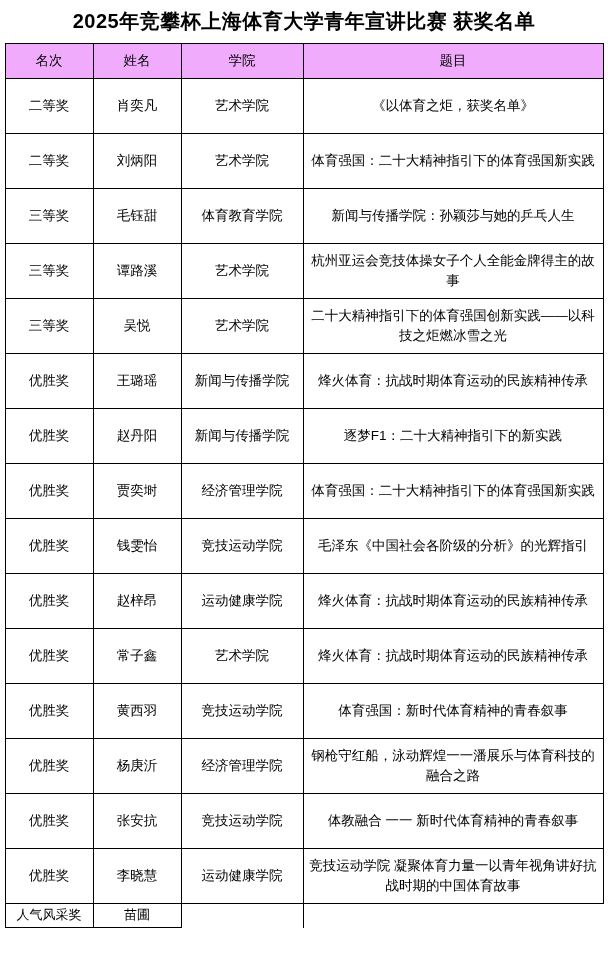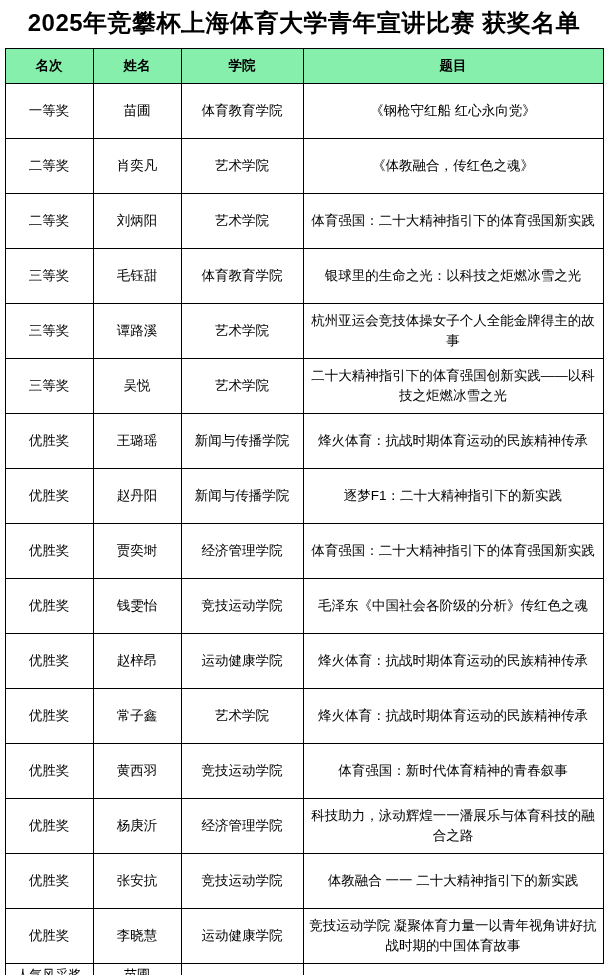--- a/index.html
+++ b/index.html
@@ -13,21 +13,21 @@
     color: #000000;
   }
   .page {
     width: 608px;
     box-sizing: border-box;
     padding: 0;
     background: #ffffff;
   }
   .title {
     text-align: center;
-    font-size: 24px;
+    font-size: 20px;
     font-weight: bold;
     letter-spacing: 0.5px;
     padding: 9px 4px 10px 4px;
     line-height: 1.2;
     white-space: nowrap;
   }
   table.award-table {
     border-collapse: collapse;
     width: 598px;
     margin: 0 auto;
@@ -36,22 +36,22 @@
   table.award-table th,
   table.award-table td {
     border: 1px solid #000000;
     text-align: center;
     vertical-align: middle;
     font-size: 13.5px;
     line-height: 1.45;
     padding: 4px 3px;
   }
   thead th {
-    background: #86efac;
-    font-weight: bold;
+    background: #f0abfc;
+    font-weight: normal;
     font-size: 15px;
     height: 26px;
   }
   col.c-rank { width: 88px; }
   col.c-name { width: 88px; }
   col.c-college { width: 122px; }
   col.c-topic { width: 300px; }
 
   tbody tr.normal-row td { height: 46px; }
   tbody tr.short-row td { height: 21px; font-size: 13px; padding: 1px 3px; }
@@ -76,42 +76,36 @@
       <tr>
         <th>名次</th>
         <th>姓名</th>
         <th>学院</th>
         <th>题目</th>
       </tr>
     </thead>
     <tbody>
 
       <tr class="normal-row">
-        <td>一等奖</td>
-        <td>苗圃</td>
-        <td>体育教育学院</td>
-        <td>《钢枪守红船 红心永向党》</td>
-      </tr>
-      <tr class="normal-row">
         <td>二等奖</td>
         <td>肖奕凡</td>
         <td>艺术学院</td>
-        <td>《体教融合，传红色之魂》</td>
+        <td>《以体育之炬，获奖名单》</td>
       </tr>
       <tr class="normal-row">
         <td>二等奖</td>
         <td>刘炳阳</td>
         <td>艺术学院</td>
         <td>体育强国：二十大精神指引下的体育强国新实践</td>
       </tr>
       <tr class="normal-row">
         <td>三等奖</td>
         <td>毛钰甜</td>
         <td>体育教育学院</td>
-        <td>银球里的生命之光：以科技之炬燃冰雪之光</td>
+        <td>新闻与传播学院：孙颖莎与她的乒乓人生</td>
       </tr>
       <tr class="normal-row">
         <td>三等奖</td>
         <td>谭路溪</td>
         <td>艺术学院</td>
         <td>杭州亚运会竞技体操女子个人全能金牌得主的故事</td>
       </tr>
       <tr class="normal-row">
         <td>三等奖</td>
         <td>吴悦</td>
@@ -133,21 +127,21 @@
       <tr class="normal-row">
         <td>优胜奖</td>
         <td>贾奕埘</td>
         <td>经济管理学院</td>
         <td>体育强国：二十大精神指引下的体育强国新实践</td>
       </tr>
       <tr class="normal-row">
         <td>优胜奖</td>
         <td>钱雯怡</td>
         <td>竞技运动学院</td>
-        <td>毛泽东《中国社会各阶级的分析》传红色之魂</td>
+        <td>毛泽东《中国社会各阶级的分析》的光辉指引</td>
       </tr>
       <tr class="normal-row">
         <td>优胜奖</td>
         <td>赵梓昂</td>
         <td>运动健康学院</td>
         <td>烽火体育：抗战时期体育运动的民族精神传承</td>
       </tr>
       <tr class="normal-row">
         <td>优胜奖</td>
         <td>常子鑫</td>
@@ -157,27 +151,27 @@
       <tr class="normal-row">
         <td>优胜奖</td>
         <td>黄西羽</td>
         <td>竞技运动学院</td>
         <td>体育强国：新时代体育精神的青春叙事</td>
       </tr>
       <tr class="normal-row">
         <td>优胜奖</td>
         <td>杨庚沂</td>
         <td>经济管理学院</td>
-        <td>科技助力，泳动辉煌一一潘展乐与体育科技的融合之路</td>
+        <td>钢枪守红船，泳动辉煌一一潘展乐与体育科技的融合之路</td>
       </tr>
       <tr class="normal-row">
         <td>优胜奖</td>
         <td>张安抗</td>
         <td>竞技运动学院</td>
-        <td>体教融合 一一 二十大精神指引下的新实践</td>
+        <td>体教融合 一一 新时代体育精神的青春叙事</td>
       </tr>
       <tr class="normal-row">
         <td>优胜奖</td>
         <td>李晓慧</td>
         <td>运动健康学院</td>
         <td>竞技运动学院 凝聚体育力量一以青年视角讲好抗战时期的中国体育故事</td>
       </tr>
 
       <tr class="short-row">
         <td>人气风采奖</td>

